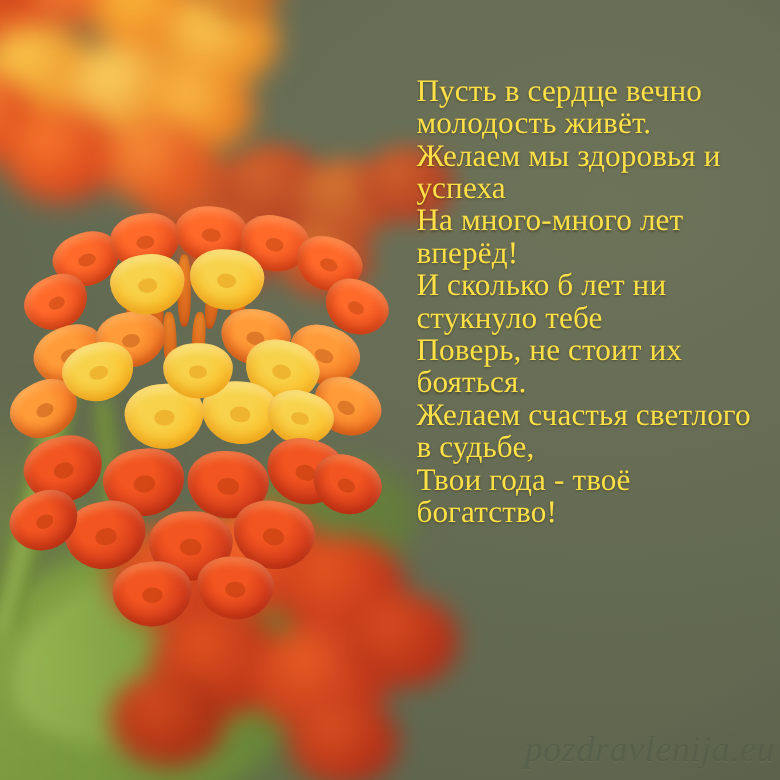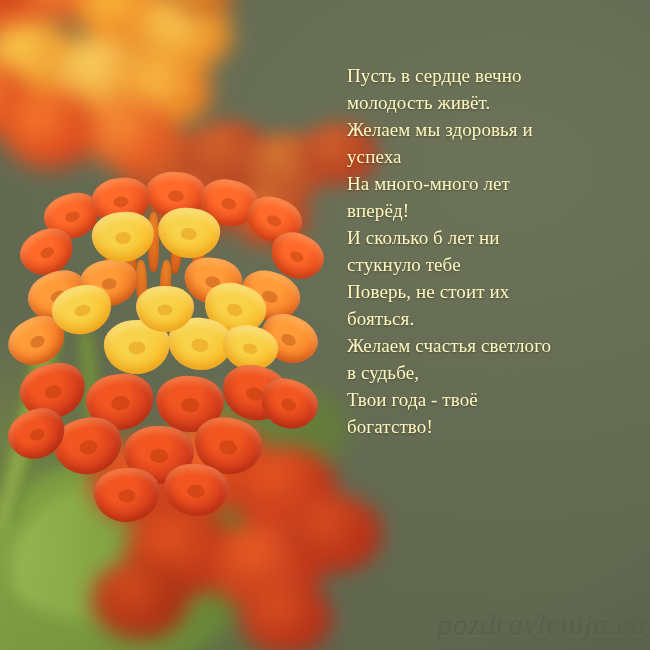--- a/index.html
+++ b/index.html
@@ -141,23 +141,23 @@
     background: linear-gradient(180deg, #f08a2a 0%, #d9641b 100%);
     box-shadow: inset 0 0 5px rgba(120,30,0,0.4);
   }
 
   
   #poem {
     position: absolute;
     left: 347px;
     top: 62px;
     width: 290px;
-    font-size: 19px;
+    font-size: 26px;
     line-height: 27px;
-    color: #fef9c3;
+    color: #fde047;
     letter-spacing: 0.1px;
     text-shadow: 0 1px 2px rgba(40,30,0,0.45);
     white-space: pre;
   }
   #poem .line { display: block; }
 
   
   #watermark {
     position: absolute;
     right: 4px;

